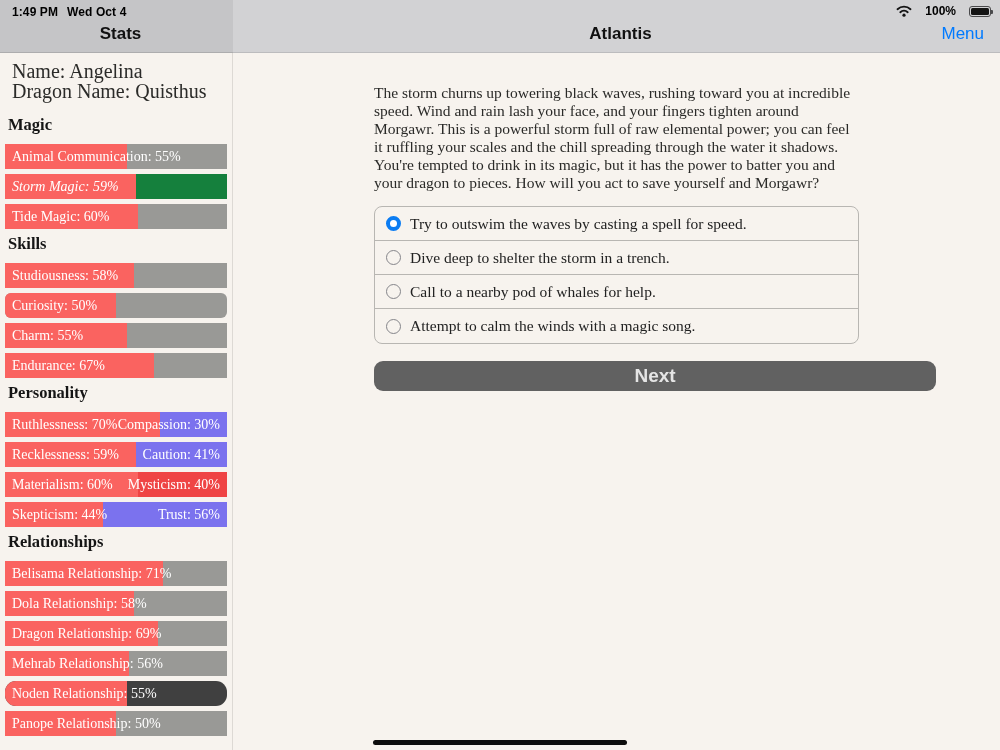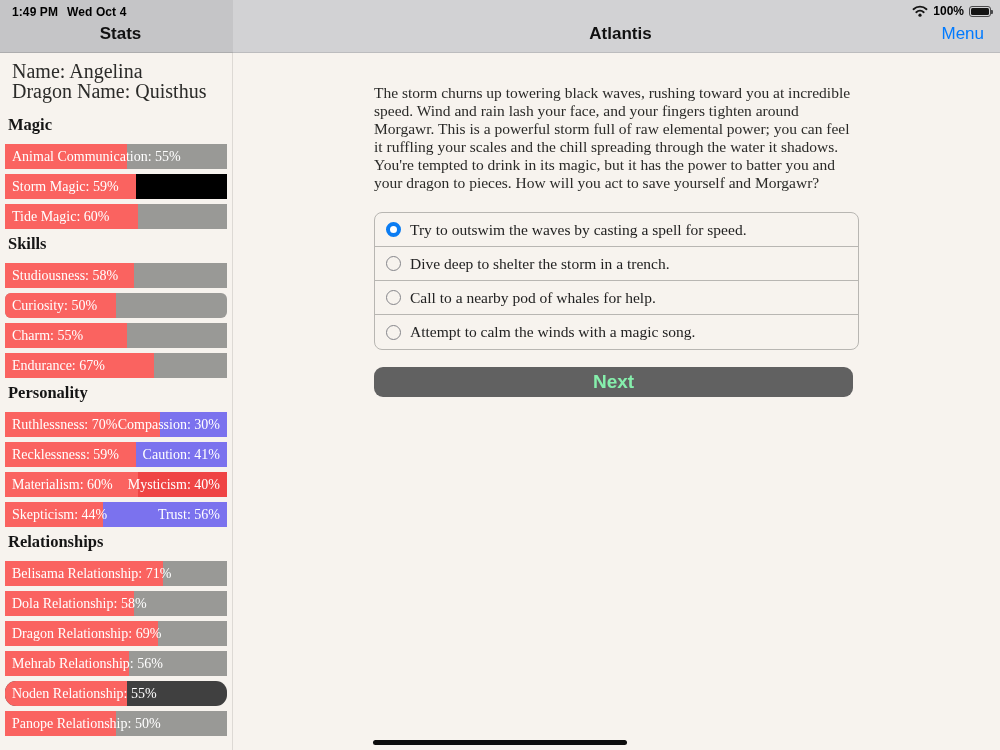--- a/index.html
+++ b/index.html
@@ -6,21 +6,21 @@
   html,body { width:1000px; height:750px; overflow:hidden; }
   body { font-family:"Liberation Sans", sans-serif; background:#f7f3ee; position:relative; }
 
   
   .sidebar-header { position:absolute; left:0; top:0; width:233px; height:53px;
     background:#c5c5c7; border-bottom:1px solid rgba(0,0,0,0.12); z-index:2; }
   .main-header { position:absolute; left:233px; top:0; width:767px; height:53px;
     background:#d2d2d4; border-bottom:1px solid rgba(0,0,0,0.10); z-index:2; }
   .status-left { position:absolute; left:12px; top:5px; font-size:12px; font-weight:700; color:#000; letter-spacing:0.1px; }
   .status-left span + span { margin-left:9px; }
-  .status-right { position:absolute; right:9px; top:4px; display:flex; align-items:center; gap:5px;
+  .status-right { position:absolute; right:9px; top:4px; display:flex; align-items:center; gap:13px;
     font-size:12px; font-weight:700; color:#000; }
   .nav-title { position:absolute; bottom:8px; left:0; right:0; text-align:center;
     font-size:17px; font-weight:700; color:#111;padding-left:8px; }
   .menu-btn { position:absolute; right:16px; bottom:8px; font-size:17px; color:#007aff; cursor:pointer; }
   .battery { position:relative; width:22px; height:11px; border:1px solid #4a4a4c; border-radius:3px; }
   .battery .level { position:absolute; left:1px; top:1px; bottom:1px; right:1px; background:#141414; border-radius:1.5px; }
   .battery .cap { position:absolute; right:-3px; top:3px; width:2px; height:4px; background:#4a4a4c; border-radius:0 1px 1px 0; }
 
   
   .sidebar { position:absolute; left:0; top:53px; width:233px; height:697px;
@@ -36,30 +36,30 @@
   .bar.opposed { background:#7b72ee; }
   .bar-fill { position:absolute; left:0; top:0; bottom:0; background:#fa6360; }
   .bar-label { position:absolute; left:7px; top:0; line-height:25px; color:#fff;
     font-family:"Liberation Serif", serif; font-size:14px; white-space:nowrap; z-index:1; }
   .bar-label.right { left:auto; right:7px; }
 
   
   .content-col { width:485px; margin-left:141px; }
   .story { margin-top:31px; font-family:"Liberation Serif", serif; font-size:15.5px;
     line-height:18px; color:#2a2a28; }
-  .choices { margin-top:20px; border:1px solid #b8b6b2; border-radius:8px; overflow:hidden; }
+  .choices { margin-top:14px; border:1px solid #b8b6b2; border-radius:8px; overflow:hidden; }
   .choice-row { display:flex; align-items:center; height:34px; padding-left:11px;
     border-bottom:1px solid #b8b6b2; cursor:pointer; }
   .choice-row:last-child { border-bottom:none; }
   .radio { flex:0 0 auto; width:15px; height:15px; border-radius:50%;
     border:1.5px solid #85858a; background:transparent; }
   .radio.selected { border:4.8px solid #0b7cf2; background:#fff; }
   .choice-label { margin-left:9px; font-family:"Liberation Serif", serif; font-size:15.5px; color:#222; }
-  .next-btn { display:block; width:479px; height:30px; margin-top:17px; border:none;
-    border-radius:9px; background:#616161; color:#86efac; font-family:"Liberation Sans", sans-serif;
+  .next-btn { display:block; width:562px; height:30px; margin-top:17px; border:none;
+    border-radius:9px; background:#616161; color:#e5e5e5; font-family:"Liberation Sans", sans-serif;
     font-size:19px; font-weight:700; cursor:pointer; line-height:28px; text-align:center; }
 
   .home-indicator { position:absolute; left:373px; bottom:5px; width:254px; height:5px;
     border-radius:3px; background:#0d0d0d; z-index:3; }
 </style>
 </head>
 <body>
 
 <div class="sidebar-header">
   <div class="status-left">
@@ -89,21 +89,21 @@
   <div class="player-names">
     <div>Name: Angelina</div>
     <div>Dragon Name: Quisthus</div>
   </div>
   <div id="stat-sections">
       <div class="stat-heading">Magic</div>
       <div class="bar" style="background: rgb(153, 153, 150);">
         <div class="bar-fill" style="width: 55%; background: rgb(250, 99, 96);"></div>
         <span class="bar-label">Animal Communication: 55%</span>
       </div>
-      <div class="bar" style="background: #000000;">
+      <div class="bar" style="background: #15803d; font-style: italic;">
         <div class="bar-fill" style="width: 59%; background: rgb(250, 99, 96);"></div>
         <span class="bar-label">Storm Magic: 59%</span>
       </div>
       <div class="bar" style="background: rgb(153, 153, 150);">
         <div class="bar-fill" style="width: 60%; background: rgb(250, 99, 96);"></div>
         <span class="bar-label">Tide Magic: 60%</span>
       </div>
       <div class="stat-heading">Skills</div>
       <div class="bar" style="background: rgb(153, 153, 150);">
         <div class="bar-fill" style="width: 58%; background: rgb(250, 99, 96);"></div>

